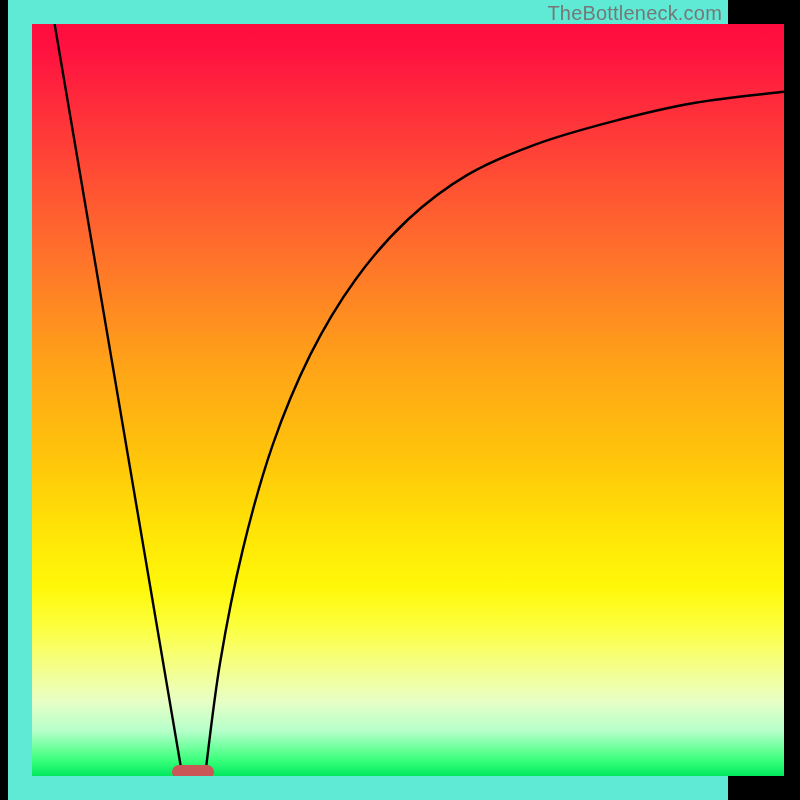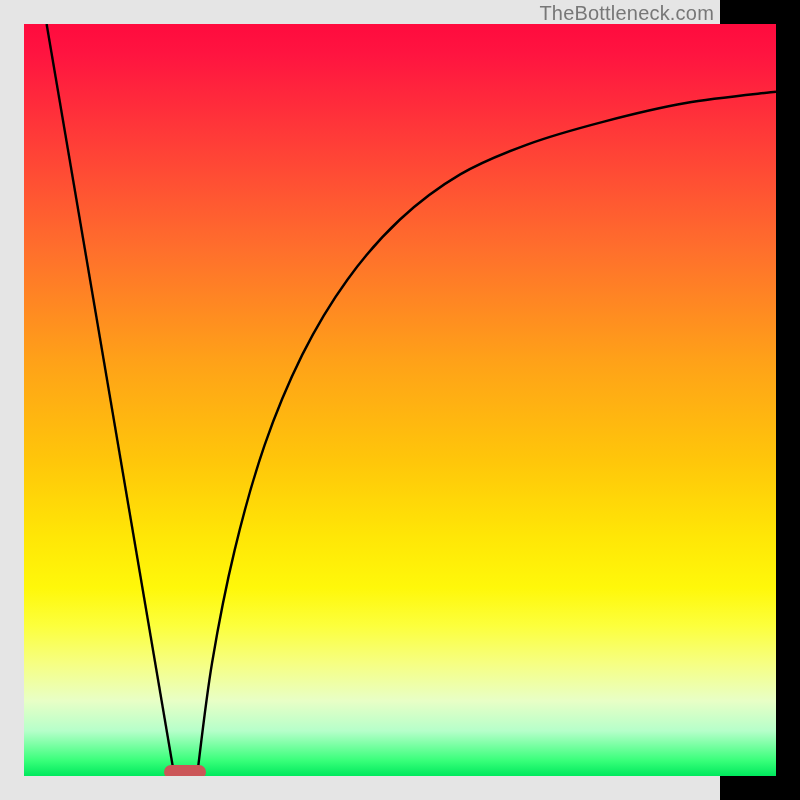--- a/index.html
+++ b/index.html
@@ -6,23 +6,23 @@
   body {
     width: 800px;
     height: 800px;
     background: #000;
     position: relative;
     overflow: hidden;
     font-family: Arial, sans-serif;
   }
   .frame {
     position: absolute;
-    top: 0; left: 0;
+    top: 0; left: 8px;
     width: 720px; height: 800px;
-    background: #e5e5e5;
+    background: #5eead4;
   }
   .plot-area {
     position: absolute;
     top: 24px;
     left: 24px;
     width: 752px;
     height: 752px;
     overflow: hidden;
   }
   .gradient {

